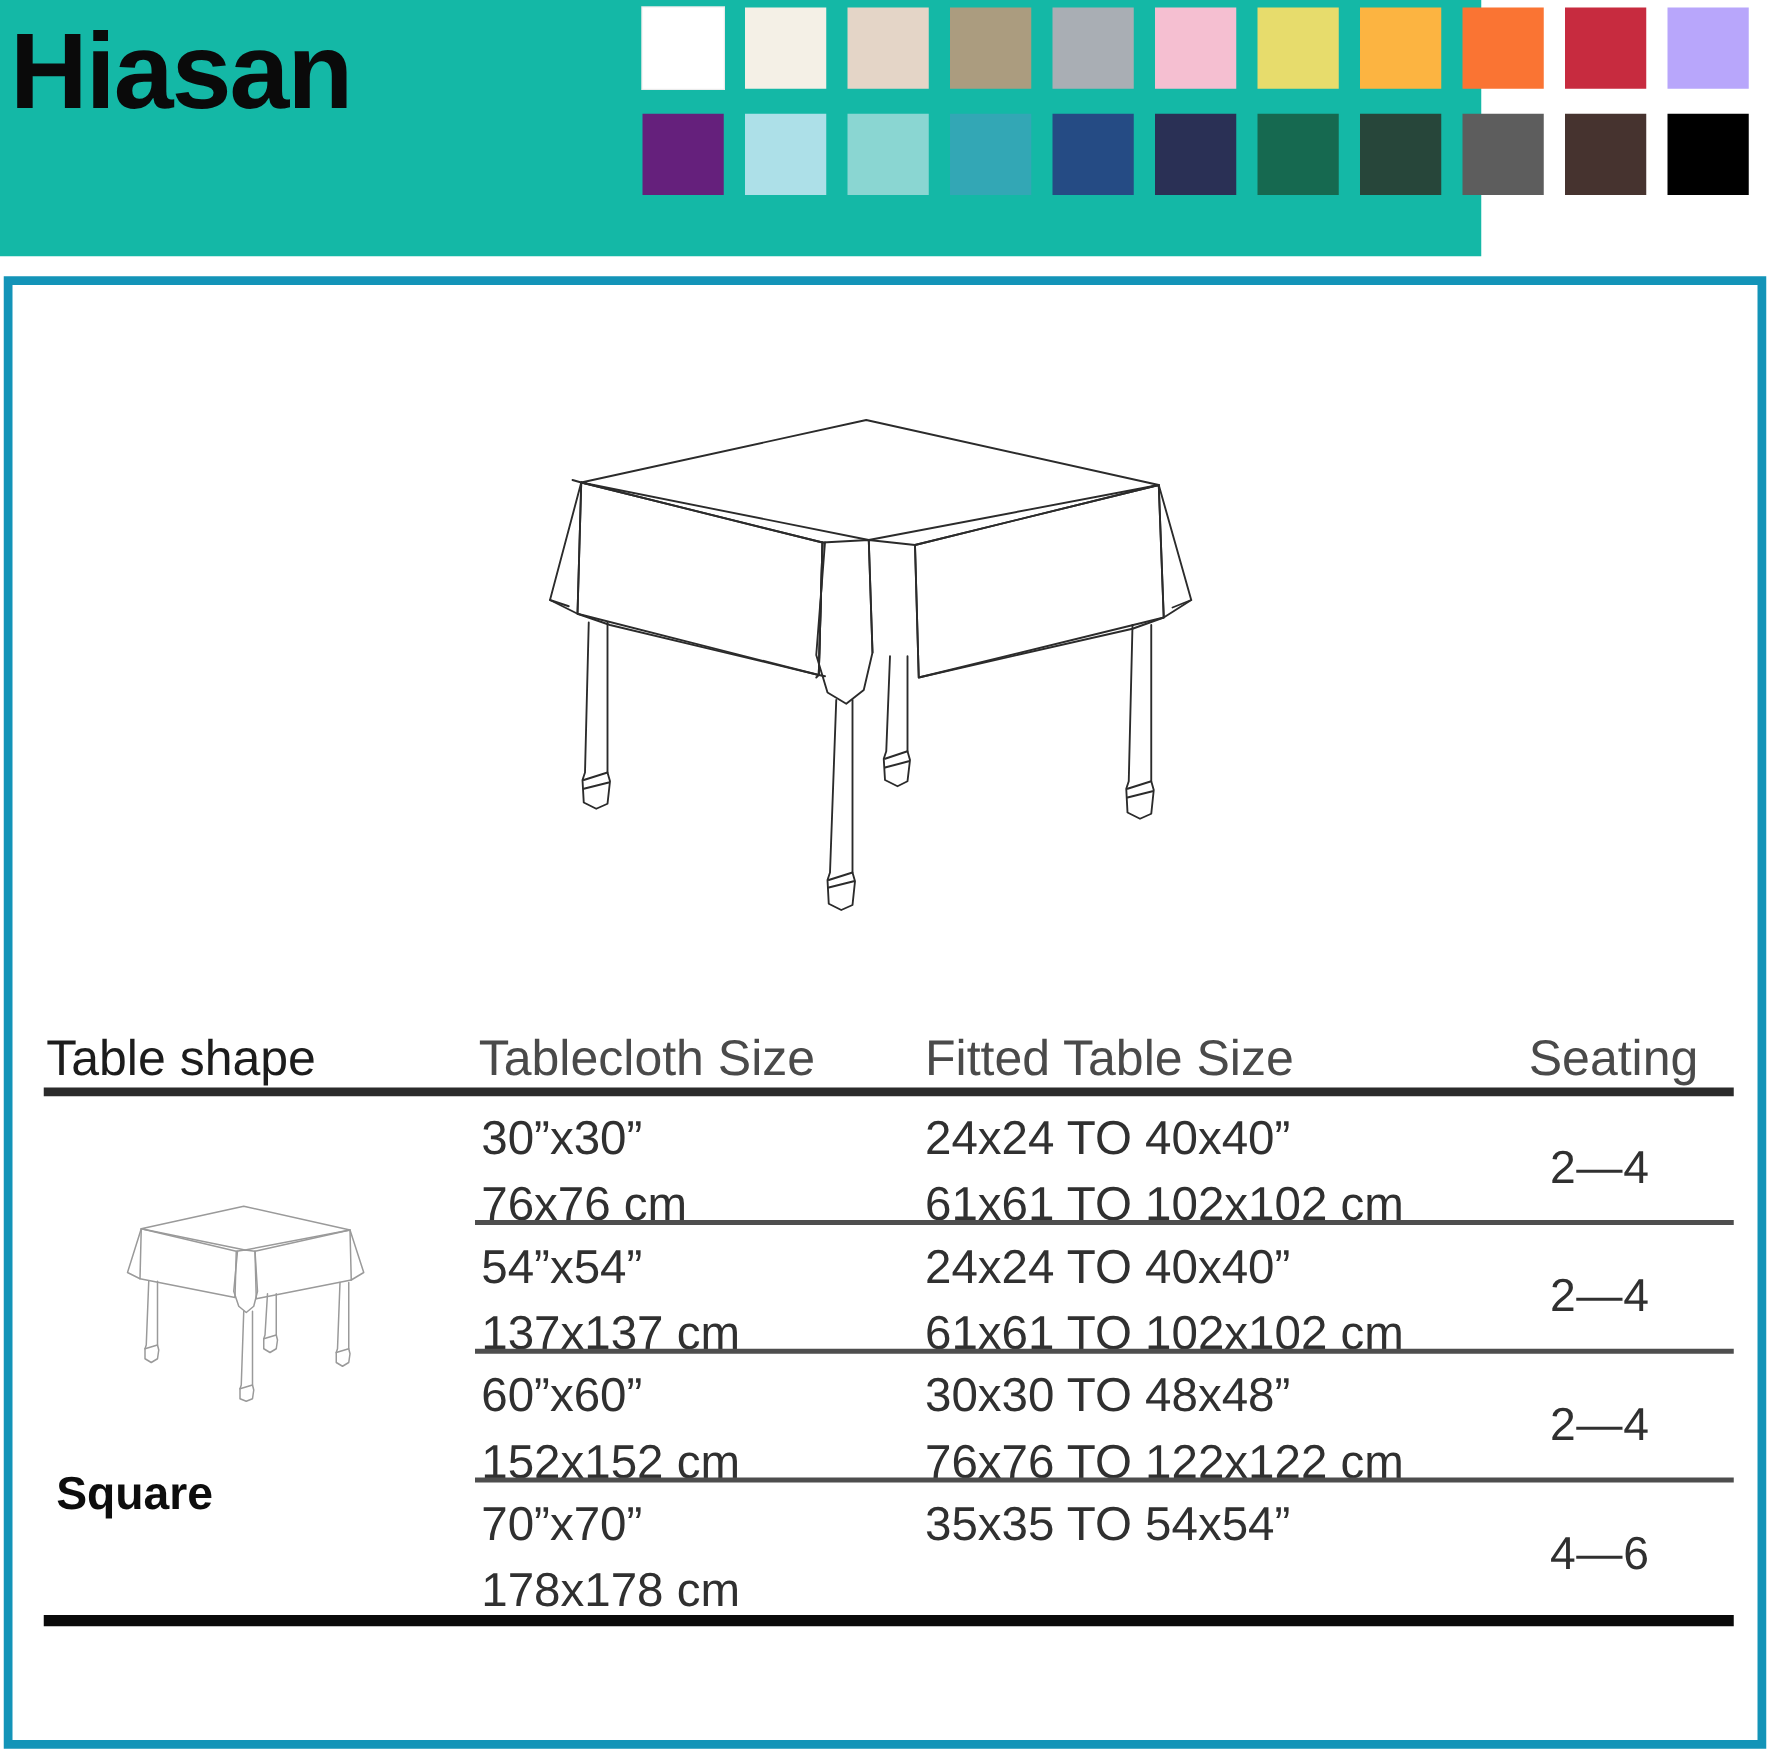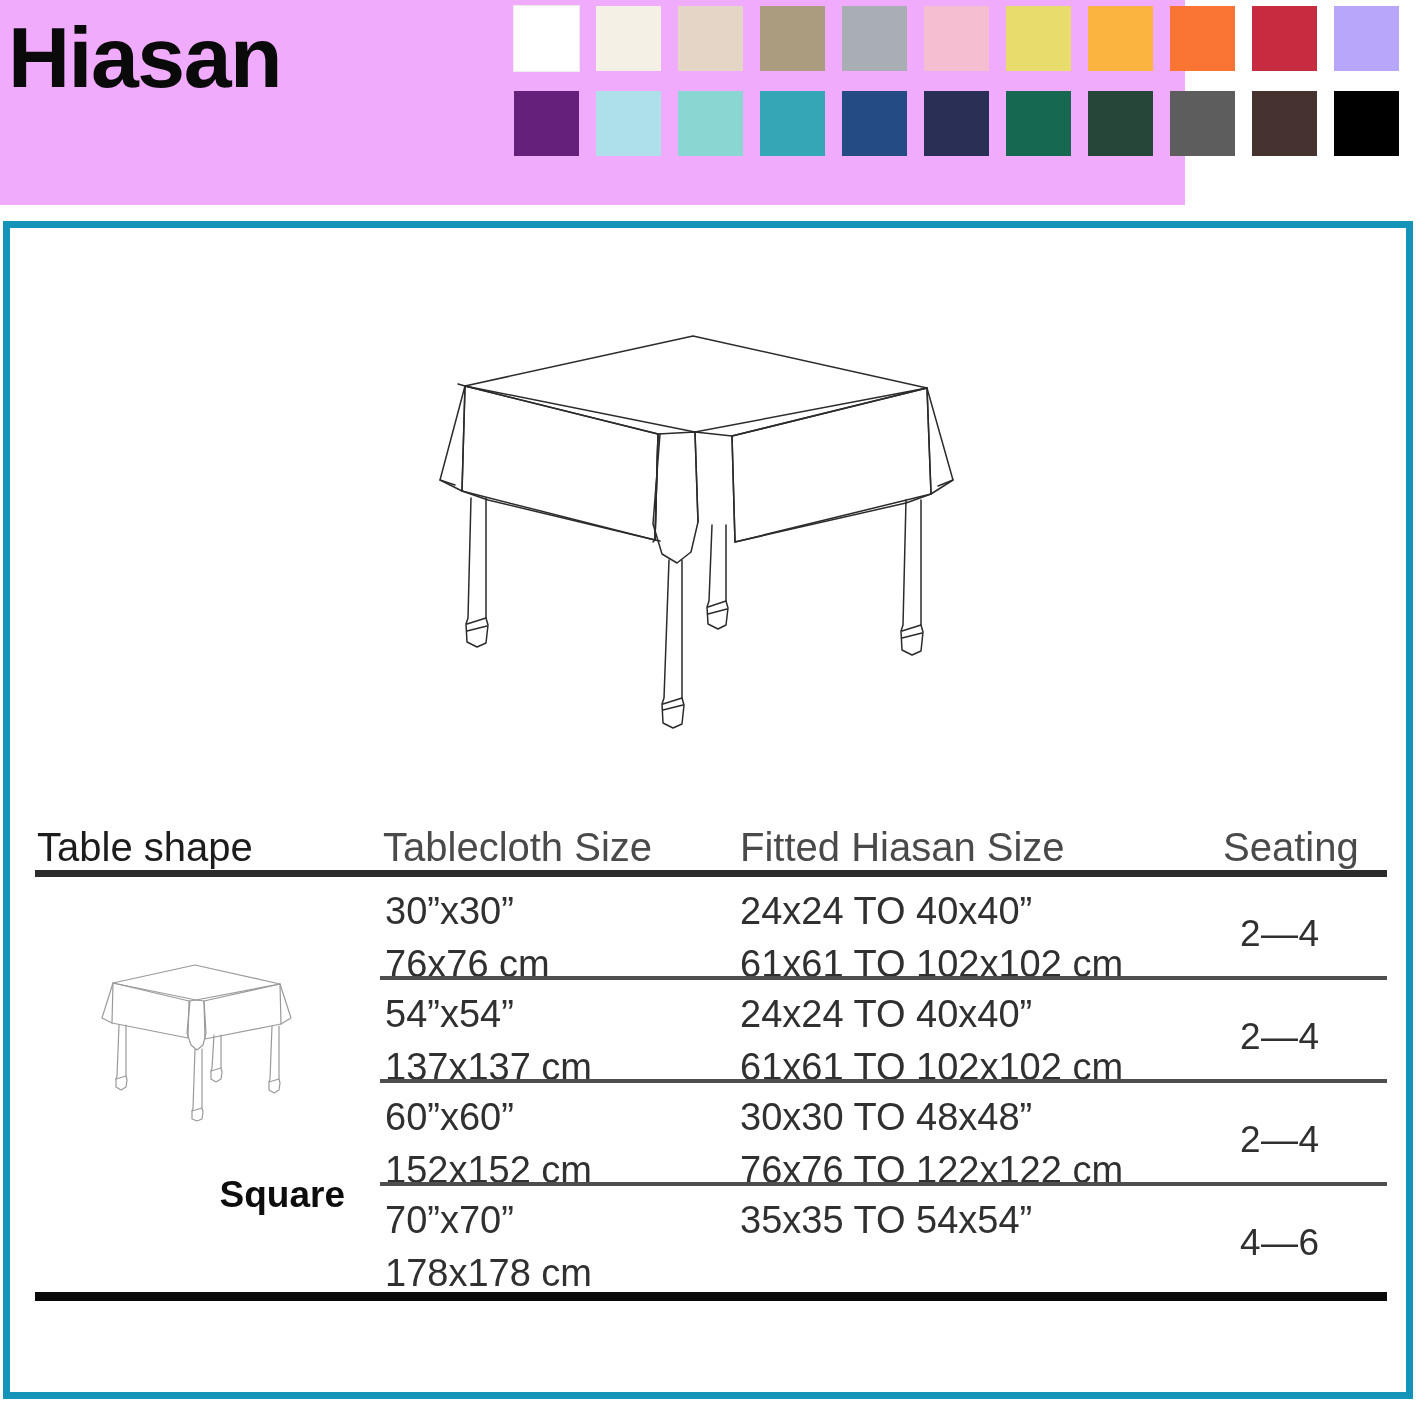--- a/index.html
+++ b/index.html
@@ -9,21 +9,21 @@
     background: #ffffff;
     font-family: "Liberation Sans", sans-serif;
     overflow: hidden;
   }
 
   
   #topbar {
     position: absolute;
     left: 0; top: 0;
     width: 1185px; height: 205px;
-    background: #f0abfc;
+    background: #14b8a6;
   }
   #logo {
     position: absolute;
     left: 8px; top: 8px;
     font-size: 86px;
     font-weight: 700;
     letter-spacing: -1.5px;
     color: #0a0a0a;
     font-family: "Liberation Sans", sans-serif;
     line-height: 1.15;
@@ -133,21 +133,21 @@
     background: #0a0a0a;
     width: 100%;
     margin-top: 3px;
   }
 
   
   #shape-cell {
     position: absolute;
     left: 35px; top: 725px;
     width: 300px;
-    text-align: right;
+    text-align: left;
   }
   #shape-icon {
     width: 235px; height: 215px;
     margin: 0 auto;
   }
   #shape-icon svg { display: block; width: 100%; height: 100%; }
   #shape-label {
     margin-top: 6px;
     font-size: 37px;
     font-weight: 700;
@@ -267,21 +267,21 @@
       </svg>
     </div>
     <div id="shape-label">Square</div>
   </div>
 
   <div id="size-table">
 
     <div class="thead">
       <div class="th cloth">Tablecloth Size</div>
       <div class="th shape">Table shape</div>
-      <div class="th fitted">Fitted Hiasan Size</div>
+      <div class="th fitted">Fitted Table Size</div>
       <div class="th seat">Seating</div>
     </div>
 
     <div class="head-rule"></div>
 
     <div class="tbody">
 
       <div class="trow">
         <div class="cell cloth  l1">30”x30”</div>
         <div class="cell cloth  l2">76x76  cm</div>

